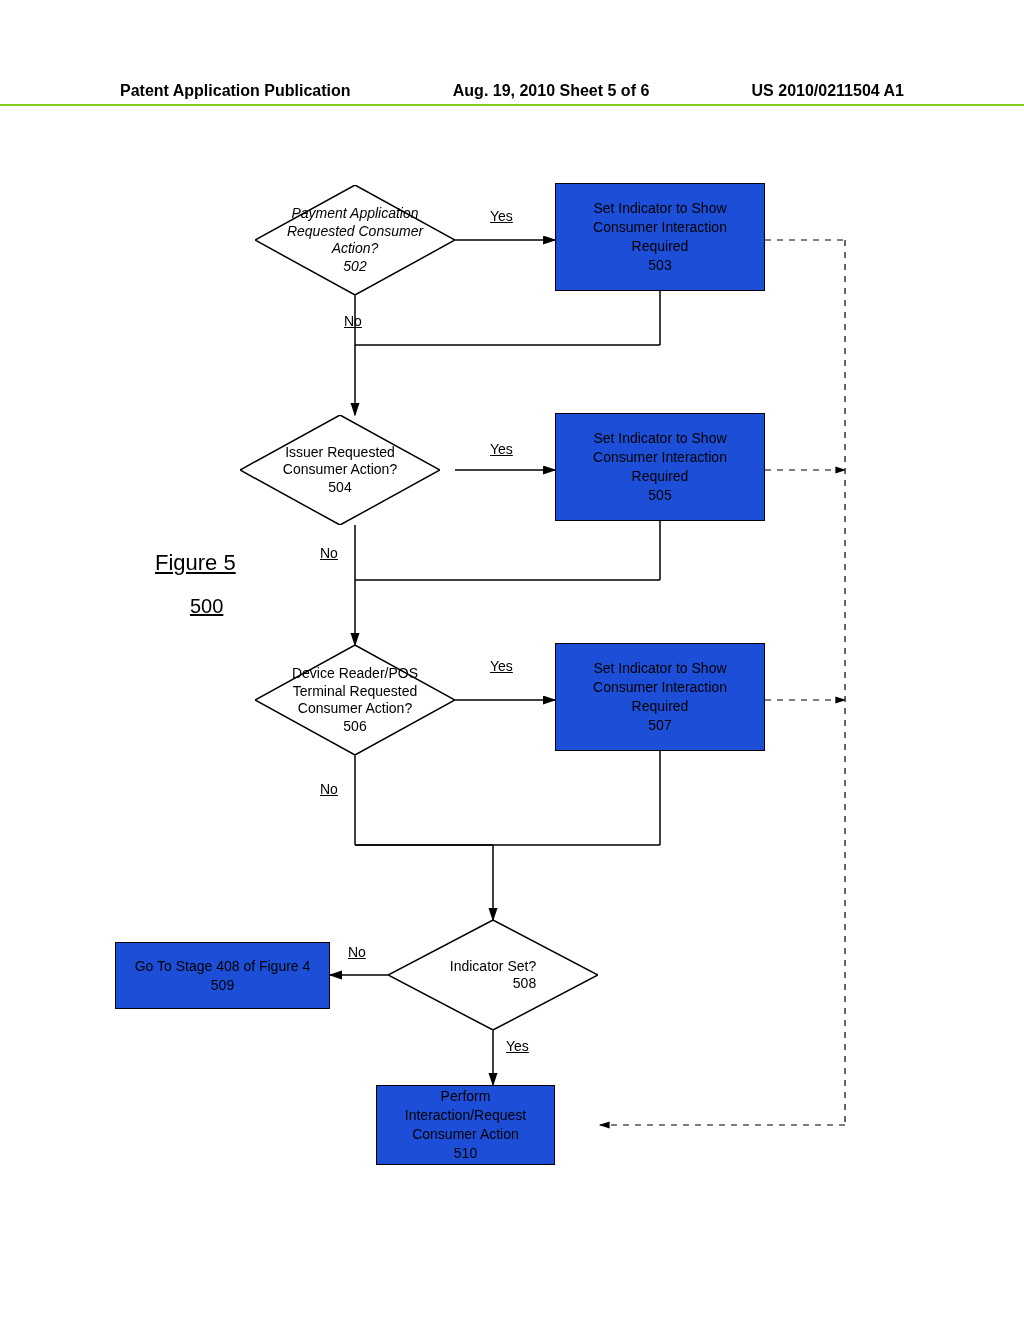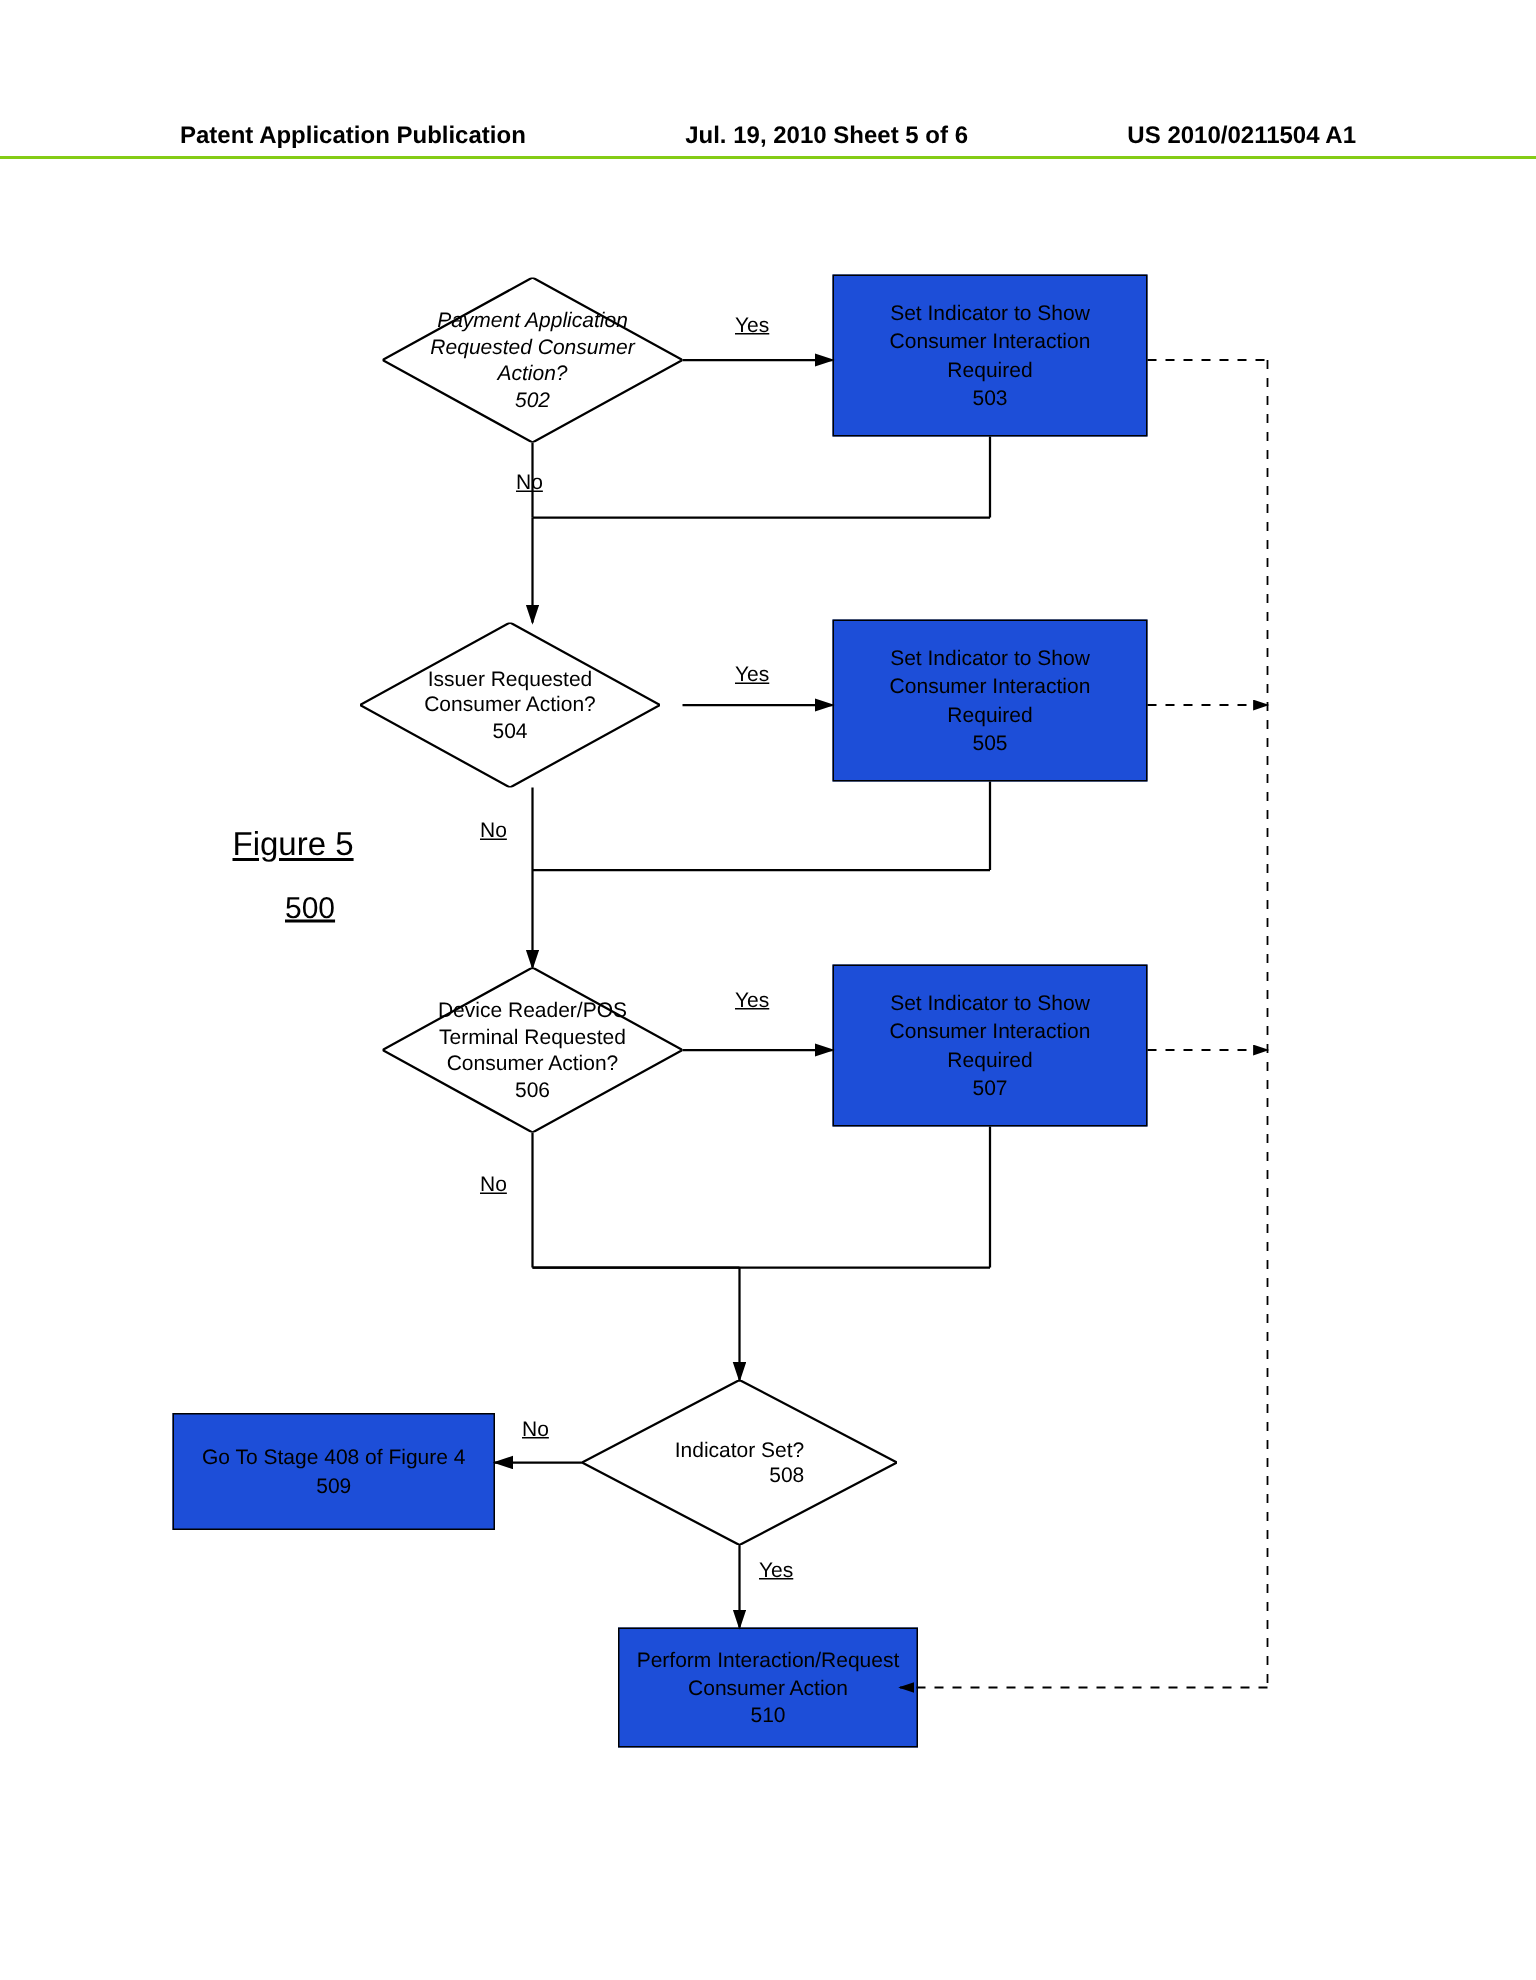--- a/index.html
+++ b/index.html
@@ -67,21 +67,21 @@
     position: absolute;
     top: 0; left: 0; width: 1024px; height: 1160px;
     pointer-events: none;
   }
 </style>
 </head>
 <body>
 
 <div class="header">
   <span>Patent Application Publication</span>
-  <span>Jul. 19, 2010  Sheet 5 of 6</span>
+  <span>Aug. 19, 2010  Sheet 5 of 6</span>
   <span>US 2010/0211504 A1</span>
 </div>
 
 <div class="canvas">
 
   <div class="txt fig-title" style="left:155px; top:430px;">Figure 5</div>
   <div class="txt fig-num" style="left:190px; top:475px;">500</div>
 
   <div class="diamond" style="left:255px; top:65px;font-style:italic;">
     <svg viewBox="0 0 200 110">
@@ -116,25 +116,25 @@
     <span>Set Indicator to Show Consumer Interaction Required<br>507</span>
   </div>
 
   <div class="diamond" style="left:388px; top:800px; width:210px;">
     <svg viewBox="0 0 200 110" preserveAspectRatio="none" style="width:210px;height:110px;">
         <polygon points="100,0 200,55 100,110 0,55" fill="#fff" stroke="#000" stroke-width="1.5"></polygon>
       </svg>
     <div class="lbl" style="width:210px;text-align:right;">Indicator Set?<br>508</div>
   </div>
 
-  <div class="rect" style="left:115px; top:822px; width:215px; height:78px;">
+  <div class="rect" style="left:115px; top:822px; width:215px; height:67px;">
     <span>Go To Stage 408 of Figure 4<br>509</span>
   </div>
 
-  <div class="rect" style="left:412px; top:965px; width:200px; height:80px;">
+  <div class="rect" style="left:376px; top:965px; width:179px; height:80px;">
     <span>Perform Interaction/Request Consumer Action<br>510</span>
   </div>
 
   <div class="txt" style="left:490px; top:88px;">Yes</div>
   <div class="txt" style="left:344px; top:193px;">No</div>
 
   <div class="txt" style="left:490px; top:321px;">Yes</div>
   <div class="txt" style="left:320px; top:425px;">No</div>
 
   <div class="txt" style="left:490px; top:538px;">Yes</div>

